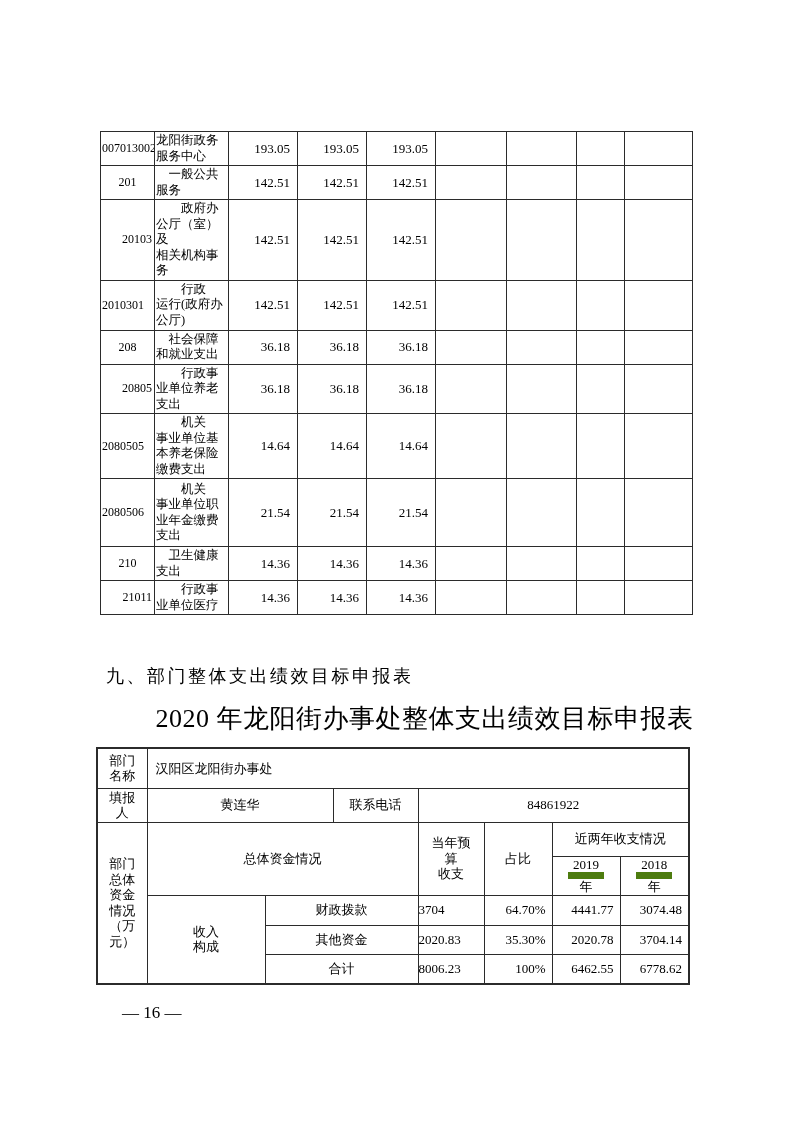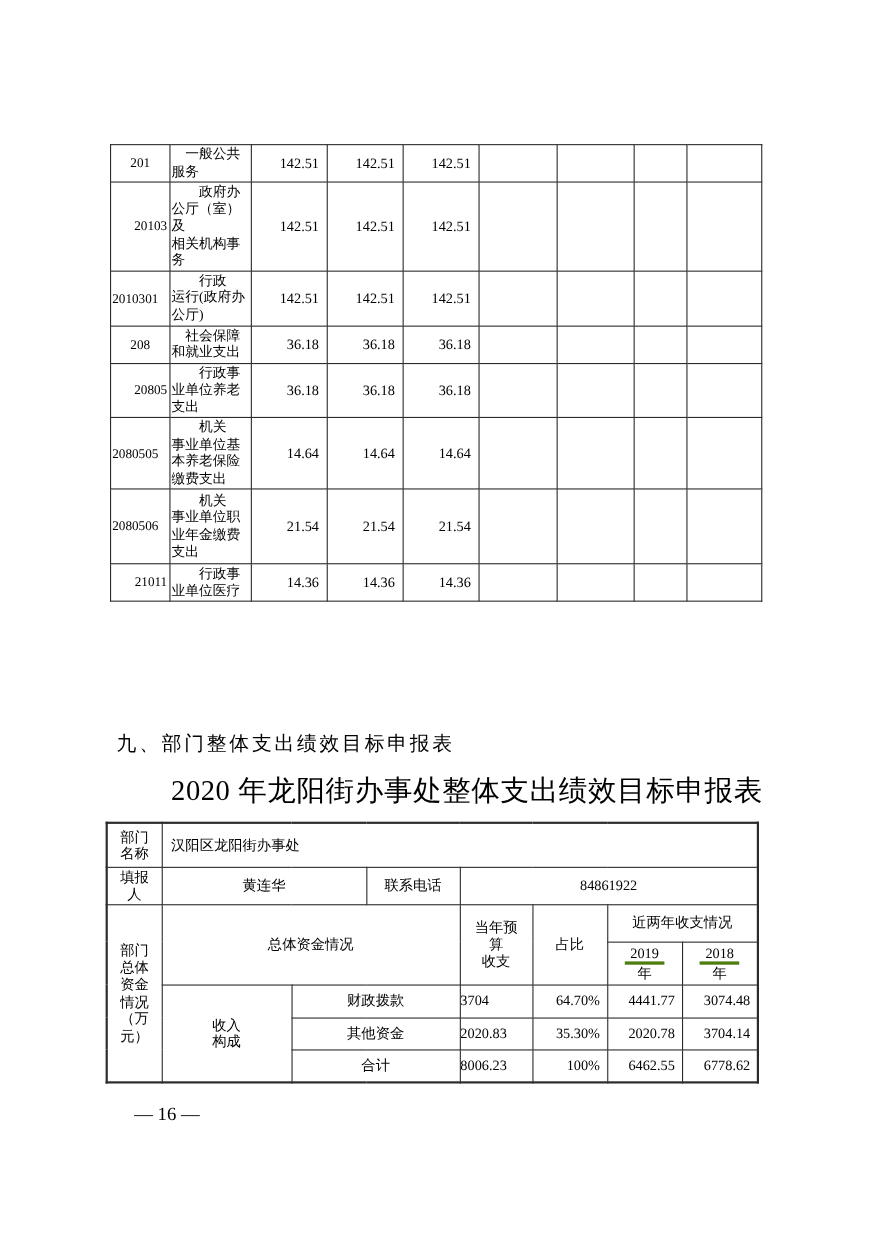--- a/index.html
+++ b/index.html
@@ -30,21 +30,21 @@
     font-size:26px; letter-spacing:0.5px; white-space:nowrap;padding-left:28px;
   }
 
   
   #target-table { left:96px; top:747px; width:592px; border:2px solid #2b2b2b; }
   #target-table td { line-height:15.5px; }
   #target-table td.c { text-align:center; }
   #target-table td.lv { text-align:left; padding-left:8px; }
   #target-table td.numr { text-align:right; padding-right:6px; }
   #target-table td.numc { text-align:left; }
-  .yrnum { display:inline-block; border-bottom:3px solid #4d7c0f; padding:0 5px; }
+  .yrnum { display:inline-block; border-bottom:7px solid #4d7c0f; padding:0 5px; }
   .yrsuf { display:block; }
 
   .page-number { position:absolute; left:122px; top:1003px; font-size:17px; white-space:nowrap; }
 </style>
 </head>
 <body>
 
 <div class="page">
 
   <table class="doc" id="budget-table">
@@ -53,20 +53,32 @@
         <col style="width:74px">
         <col style="width:69px">
       <col style="width:69px">
         <col style="width:69px">
         <col style="width:71px">
       <col style="width:70px">
         <col style="width:48px">
         <col style="width:68px">
     </colgroup>
     <tbody>
+        <tr style="height: 32px;">
+          <td class="code al">007013002</td>
+          <td class="name ml">龙阳街政务
+服务中心</td>
+          <td class="num">193.05</td>
+          <td class="num">193.05</td>
+          <td class="num">193.05</td>
+          <td></td>
+          <td></td>
+          <td></td>
+          <td></td>
+        </tr>
         <tr style="height: 33px;">
           <td class="code ">201</td>
           <td class="name ml">　一般公共
 服务</td>
           <td class="num">142.51</td>
           <td class="num">142.51</td>
           <td class="num">142.51</td>
           <td></td>
           <td></td>
           <td></td>
@@ -140,20 +152,32 @@
         </tr>
         <tr style="height: 68px;">
           <td class="code al">2080506</td>
           <td class="name ml">　　机关
 事业单位职
 业年金缴费
 支出</td>
           <td class="num">21.54</td>
           <td class="num">21.54</td>
           <td class="num">21.54</td>
+          <td></td>
+          <td></td>
+          <td></td>
+          <td></td>
+        </tr>
+        <tr style="height: 32px;">
+          <td class="code ">210</td>
+          <td class="name ml">　卫生健康
+支出</td>
+          <td class="num">14.36</td>
+          <td class="num">14.36</td>
+          <td class="num">14.36</td>
           <td></td>
           <td></td>
           <td></td>
           <td></td>
         </tr>
         <tr style="height: 31px;">
           <td class="code ar">21011</td>
           <td class="name ml">　　行政事
 业单位医疗</td>
           <td class="num">14.36</td>

